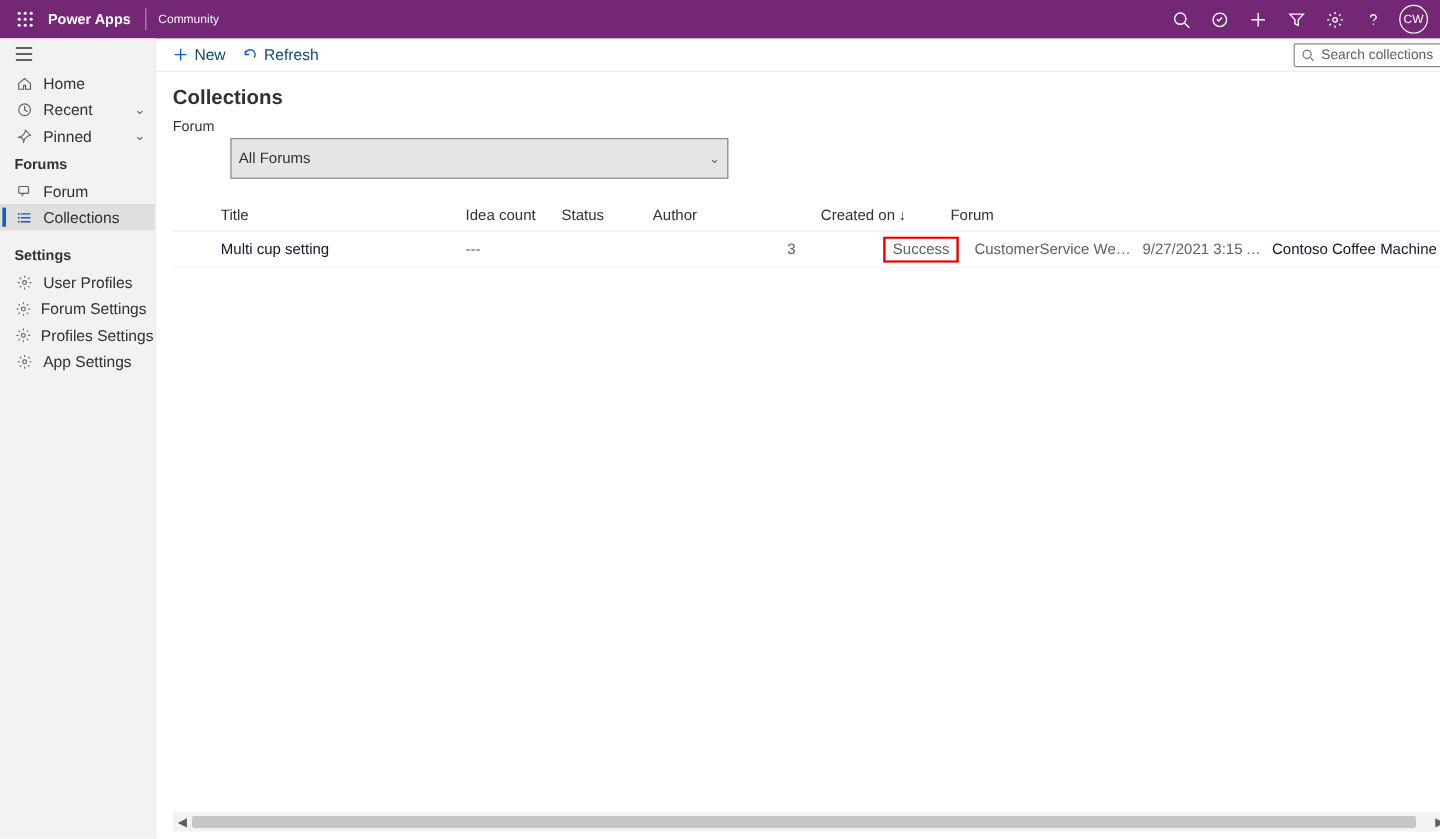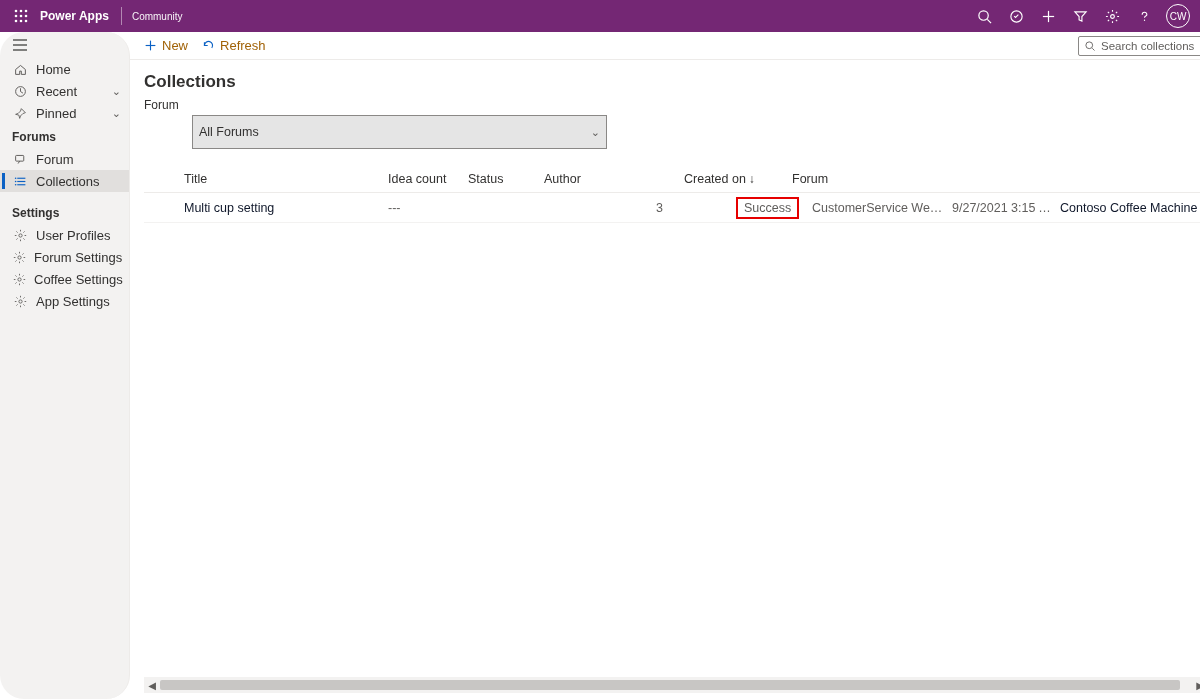--- a/index.html
+++ b/index.html
@@ -23,39 +23,39 @@
   .top-spacer { flex:1; }
   .top-icons { display:flex; align-items:center; gap:0; height:100%; }
   .ticon { width:32px; height:100%; display:flex; align-items:center; justify-content:center; cursor:pointer; }
   .ticon svg { stroke:#fff; fill:none; }
   .avatar { width:24px; height:24px; border-radius:50%; border:1px solid #fff; display:flex; align-items:center; justify-content:center; font-size:10px; margin-left:6px; margin-right:4px; cursor:pointer; }
 
   
   .body { display:flex; height: calc(699px - 32px); }
   .sidebar {
     width: 130px; background:#f3f2f1; border-right:1px solid #edebe9;
-    display:flex; flex-direction:column; font-size:13px; color:#323130;border-radius:24px;
+    display:flex; flex-direction:column; font-size:13px; color:#323130;
   }
   .hamburger-row { height:26px; display:flex; align-items:center; padding-left:13px; cursor:pointer; }
   .nav-item { height:22px; display:flex; align-items:center; padding:0 8px 0 13px; cursor:pointer; position:relative; }
   .nav-item .ico { width:15px; display:inline-flex; justify-content:center; margin-right:8px; }
   .nav-item .lbl { flex:1; white-space:nowrap; }
   .nav-item .chev { font-size:11px; color:#605e5c; }
   .nav-item.act { background:#e1dfdd; }
   .nav-item.act::before { content:""; position:absolute; left:2px; top:3px; bottom:3px; width:3px; background:#0b61c4; }
   .nav-section { font-weight:600; font-size:12px; padding:6px 4px 4px 12px; }
 
   
   .main { flex:1; display:flex; flex-direction:column; position:relative; }
   .cmdbar {
     height:28px; display:flex; align-items:center;
     padding:0 14px; gap:14px; border-bottom:1px solid #edebe9;
     font-size:13px;
   }
-  .cmd { display:flex; align-items:center; gap:5px; color:#a16207; cursor:pointer; }
+  .cmd { display:flex; align-items:center; gap:5px; color:#0c4a6e; cursor:pointer; }
   .cmd .ci { color:#0b61c4; display:inline-flex; }
   .search-wrap { margin-left:auto; }
   .search {
     width:128px; height:20px; border:1px solid #8a8886; border-radius:2px;
     display:flex; align-items:center; padding:0 5px; gap:5px; font-size:11.5px; color:#605e5c;
     cursor:text;
   }
   .content { padding:10px 14px 0 14px; flex:1; display:flex; flex-direction:column; overflow:hidden;}
   .page-title { font-size:17px; font-weight:600; margin:2px 0 6px 0;}
   .field-label { font-size:12px; color:#323130; margin-bottom:3px;}
@@ -240,21 +240,21 @@
         </span>
       <span class="lbl">Forum Settings</span>
     </div>
     <div class="nav-item">
       <span class="ico">
           <svg width="13" height="13" viewBox="0 0 16 16">
             <circle cx="8" cy="8" r="2" fill="none" stroke="#605e5c" stroke-width="1.1"></circle>
             <path d="M8 1v2M8 13v2M1 8h2M13 8h2M3 3l1.4 1.4M11.6 11.6L13 13M13 3l-1.4 1.4M4.4 11.6L3 13" stroke="#605e5c" stroke-width="1.1"></path>
           </svg>
         </span>
-      <span class="lbl">Coffee Settings</span>
+      <span class="lbl">Profiles Settings</span>
     </div>
     <div class="nav-item">
       <span class="ico">
           <svg width="13" height="13" viewBox="0 0 16 16">
             <circle cx="8" cy="8" r="2" fill="none" stroke="#605e5c" stroke-width="1.1"></circle>
             <path d="M8 1v2M8 13v2M1 8h2M13 8h2M3 3l1.4 1.4M11.6 11.6L13 13M13 3l-1.4 1.4M4.4 11.6L3 13" stroke="#605e5c" stroke-width="1.1"></path>
           </svg>
         </span>
       <span class="lbl">App Settings</span>
     </div>

